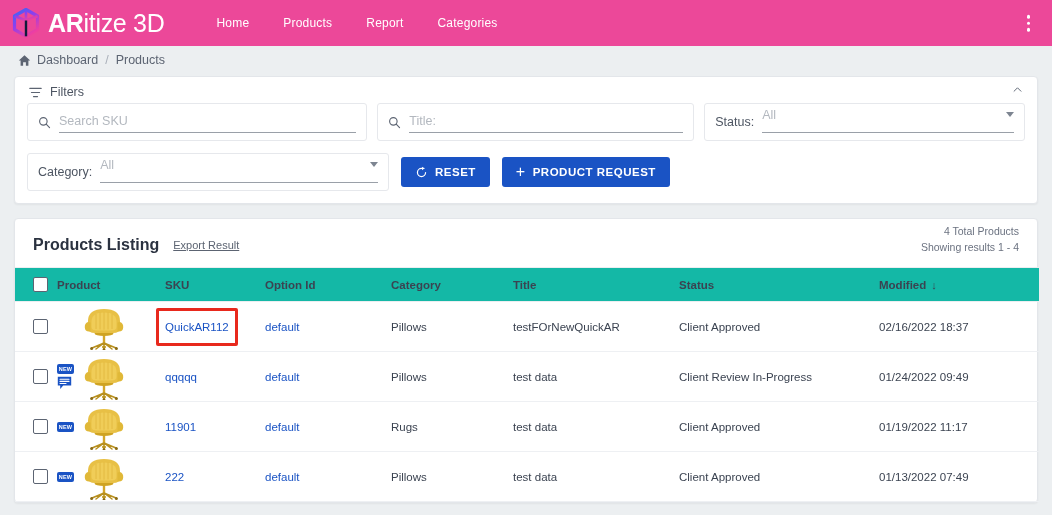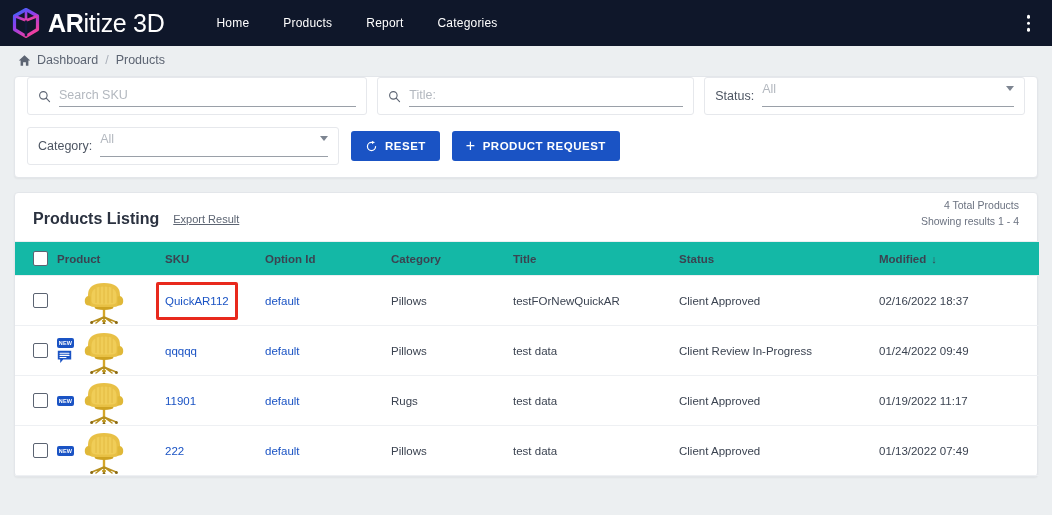--- a/index.html
+++ b/index.html
@@ -6,21 +6,21 @@
   html, body {
     width: 1052px; height: 515px;
     font-family: "Liberation Sans", sans-serif;
     background: #eceff1;
     overflow: hidden;
   }
   body { position: relative; }
 
   
   .topnav {
-    height: 46px; background: #0f172a;
+    height: 46px; background: #ec4899;
     display: flex; align-items: center;
     padding: 0 14px 0 12px;
     position: relative;
   }
   .logo-wrap { display: flex; align-items: center; gap: 8px; }
   .logo-cube { width: 28px; height: 30px; flex: 0 0 28px; }
   .logo-text {
     color: #ffffff; font-size: 25px; letter-spacing: -0.3px;
     font-weight: 300; white-space: nowrap; line-height: 1;
   }
@@ -67,21 +67,21 @@
 
   .filter-row { display: flex; align-items: flex-start; padding: 0 12px; gap: 0; }
   .field-box {
     border: 1px solid #e6e8ec; border-radius: 3px;
     height: 38px; display: flex; align-items: center;
     padding: 0 10px; background: #fff; position: relative;
   }
   .f-sku { width: 348px; }
   .f-title { width: 324px; margin-left: 10px; }
   .f-status { width: 328px; margin-left: 10px; }
-  .f-cat { width: 312px; }
+  .f-cat { width: 362px; }
 
   .srch-ico { width: 13px; height: 13px; margin-right: 8px; flex: 0 0 13px; }
   .underline-input {
     flex: 1; border: none; outline: none;
     border-bottom: 1.4px solid #9aa0a8;
     font-family: "Liberation Sans", sans-serif;
     font-size: 12.5px; color: #444; background: transparent;
     height: 22px; padding: 0 0 2px 0;
   }
   .underline-input::placeholder { color: #b3b8bf; }
@@ -207,20 +207,29 @@
 <div class="crumbs">
   <svg class="crumb-home" viewBox="0 0 16 16">
     <path d="M8 1.6 L15 8 L12.8 8 L12.8 14.4 L9.7 14.4 L9.7 10.2 L6.3 10.2 L6.3 14.4 L3.2 14.4 L3.2 8 L1 8 Z" fill="#5c6472"></path>
   </svg>
   <span class="crumb-link">Dashboard</span>
   <span class="crumb-sep">/</span>
   <span class="crumb-link">Products</span>
 </div>
 
 <div class="card filters-card">
+  <div class="filters-head">
+    <svg class="filters-ico" viewBox="0 0 16 16">
+      <path d="M1 3 H15 M3 8 H13 M5.5 13 H10.5" stroke="#5c6472" stroke-width="1.4" fill="none" stroke-linecap="round"></path>
+    </svg>
+    <span class="filters-title">Filters</span>
+    <svg class="collapse-chev" viewBox="0 0 16 16">
+      <path d="M3 10.5 L8 5.5 L13 10.5" stroke="#5c6472" stroke-width="1.4" fill="none" stroke-linecap="round" stroke-linejoin="round"></path>
+    </svg>
+  </div>
 
   <div class="filter-row">
     <div class="field-box f-sku">
       <svg class="srch-ico" viewBox="0 0 16 16">
         <circle cx="6.6" cy="6.6" r="4.6" fill="none" stroke="#5c6472" stroke-width="1.4"></circle>
         <path d="M10.1 10.1 L14.2 14.2" stroke="#5c6472" stroke-width="1.4" stroke-linecap="round"></path>
       </svg>
       <input class="underline-input" type="text" placeholder="Search SKU" style="">
     </div>
 

